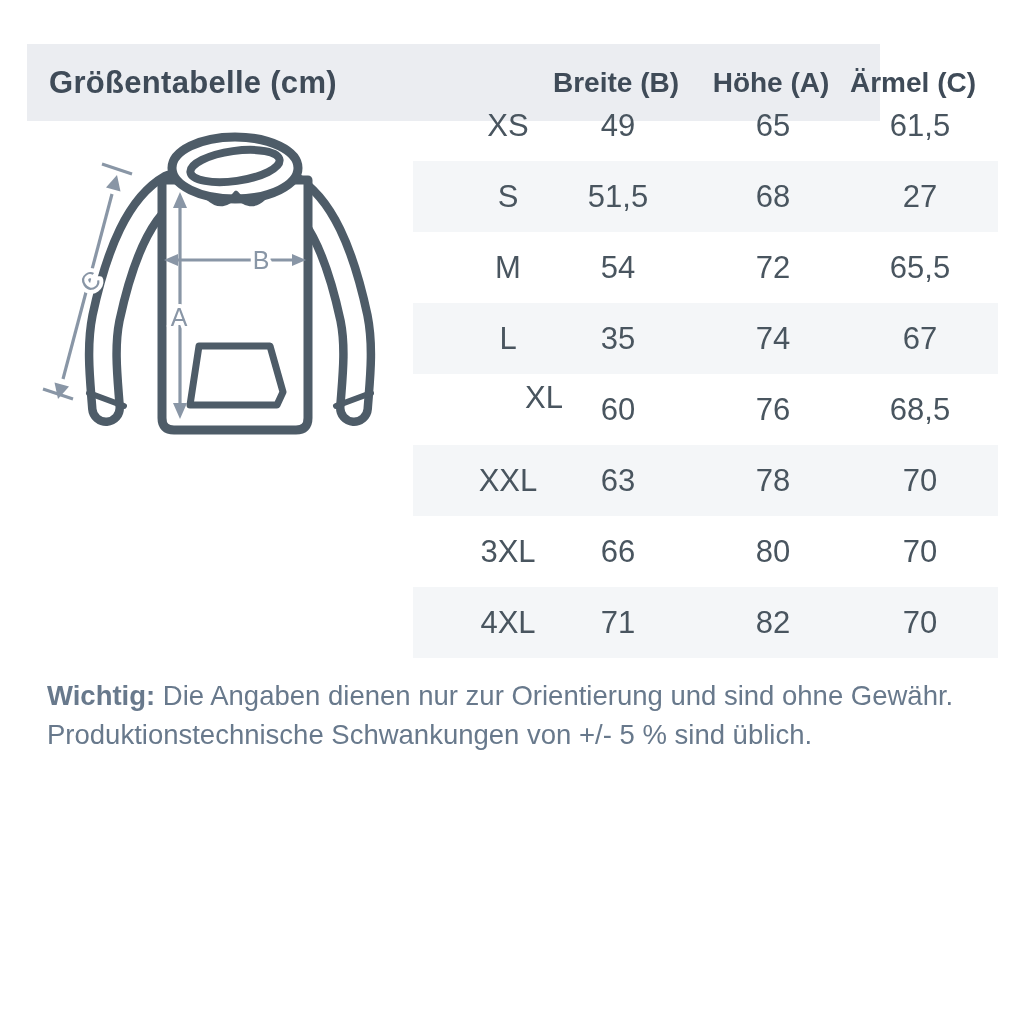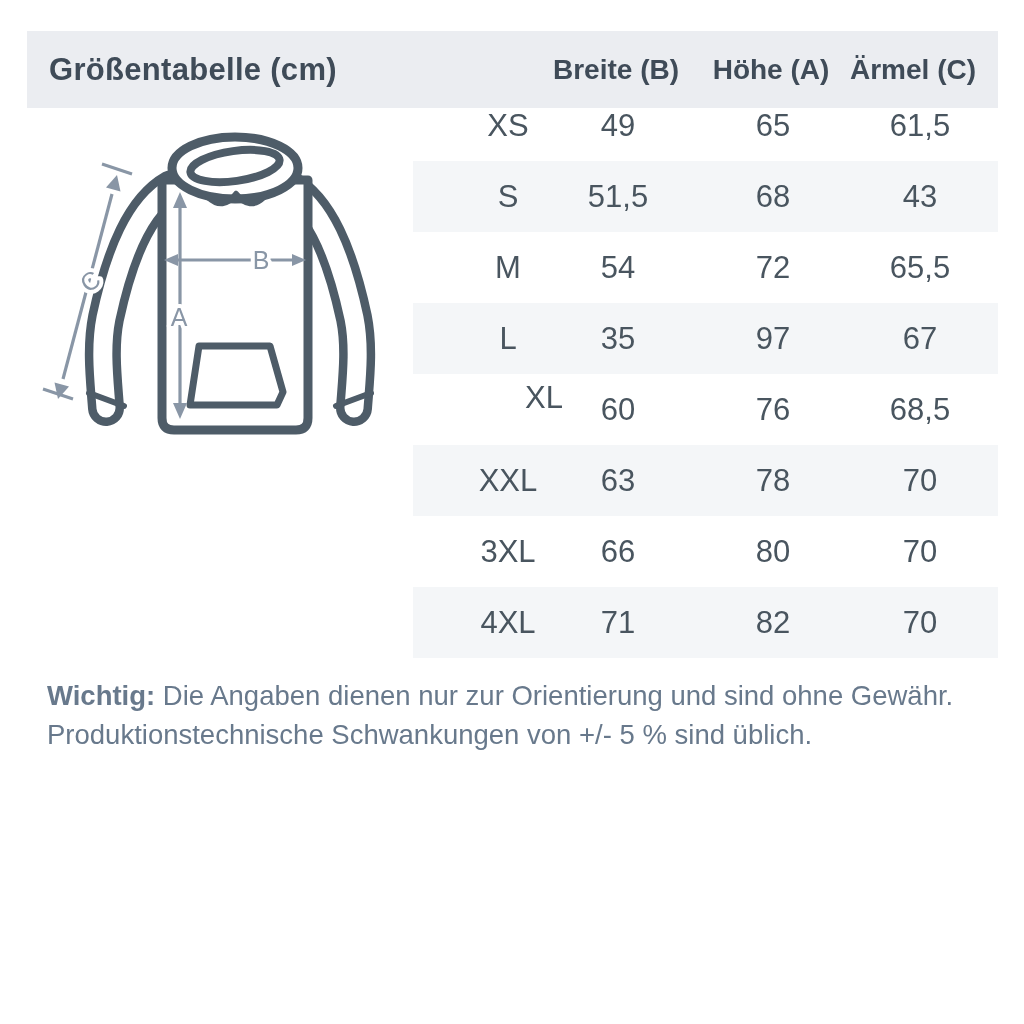--- a/index.html
+++ b/index.html
@@ -13,21 +13,21 @@
     --page-bg:#ffffff;
   }
   html,body{margin:0;padding:0;background:#fff;}
   .page{
     position:relative;width:1024px;height:1024px;overflow:hidden;
     background:var(--page-bg);
     font-family:"Liberation Sans",sans-serif;
     color:var(--text-dark);
   }
   
-  .band{position:absolute;left:27px;top:31px;width:971px;height:77px;background:var(--header-bg);}
+  .band{position:absolute;left:27px;top:44px;width:813px;height:77px;background:var(--header-bg);padding-left:40px;}
   .title{
     position:absolute;left:22px;top:50%;transform:translateY(-50%);
     font-size:31px;font-weight:bold;color:var(--text-dark);letter-spacing:.3px;white-space:nowrap;
   }
   .col-label{
     position:absolute;top:50%;transform:translate(-50%,-50%);
     font-size:28px;font-weight:bold;color:var(--text-dark);white-space:nowrap;
   }
   .col-label.c1{left:589px}
   .col-label.c2{left:744px}
@@ -127,34 +127,34 @@
     <span class="cell c0">XS</span>
     <span class="cell c1">49</span>
     <span class="cell c2">65</span>
     <span class="cell c3">61,5</span>
   </div>
 
   <div class="row striped">
     <span class="cell c0">S</span>
     <span class="cell c1">51,5</span>
     <span class="cell c2">68</span>
-    <span class="cell c3">43</span>
+    <span class="cell c3">27</span>
   </div>
 
   <div class="row">
     <span class="cell c0">M</span>
     <span class="cell c1">54</span>
     <span class="cell c2">72</span>
     <span class="cell c3">65,5</span>
   </div>
 
   <div class="row striped">
     <span class="cell c0">L</span>
     <span class="cell c1">35</span>
-    <span class="cell c2">97</span>
+    <span class="cell c2">74</span>
     <span class="cell c3">67</span>
   </div>
 
   <div class="row xl-offset">
     <span class="cell c0">XL</span>
     <span class="cell c1">60</span>
     <span class="cell c2">76</span>
     <span class="cell c3">68,5</span>
   </div>
 

